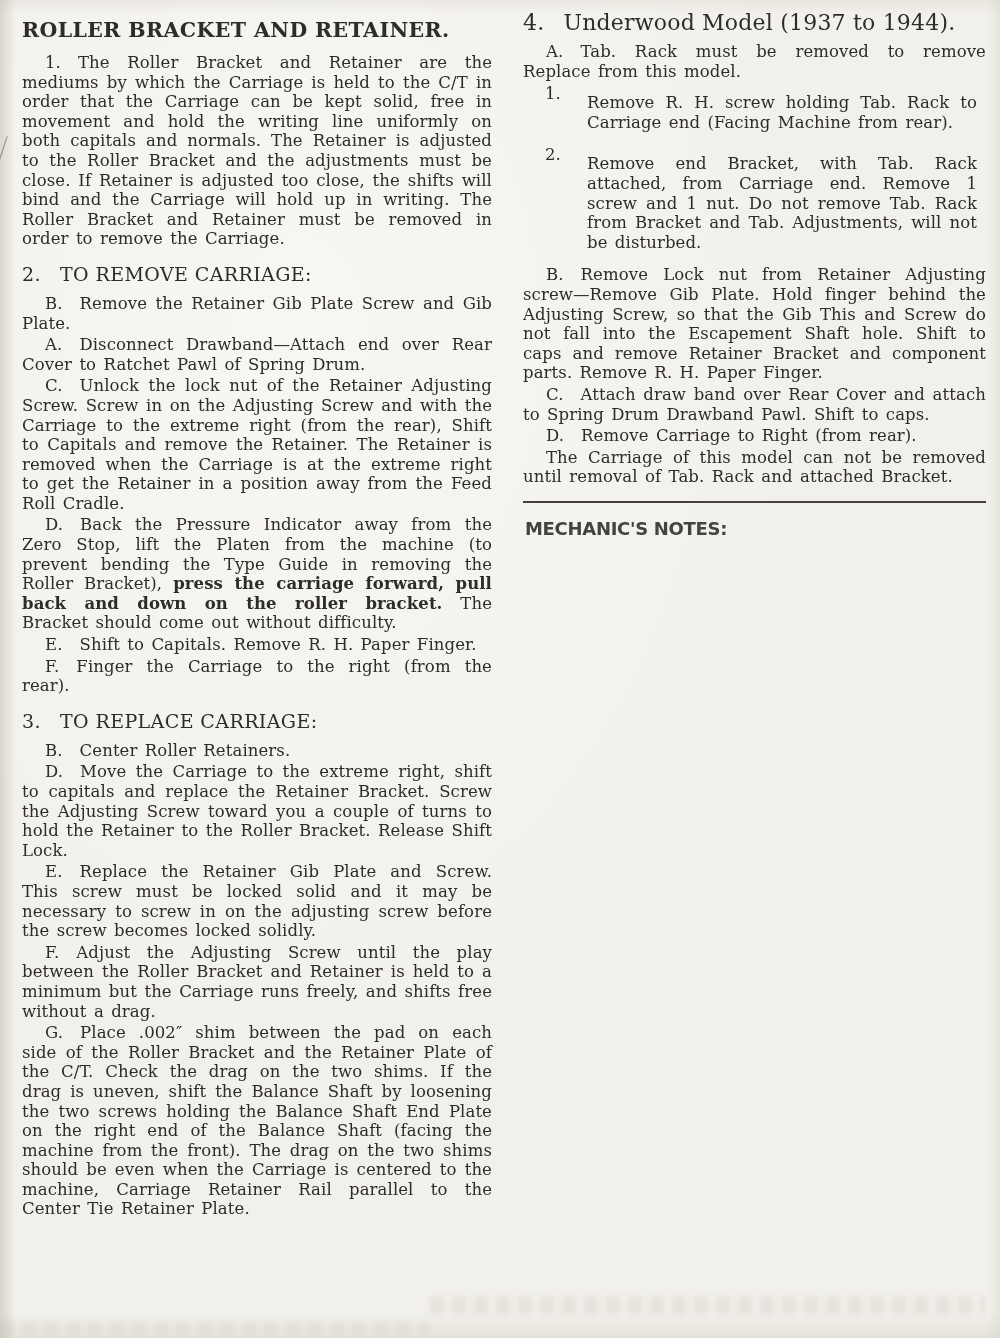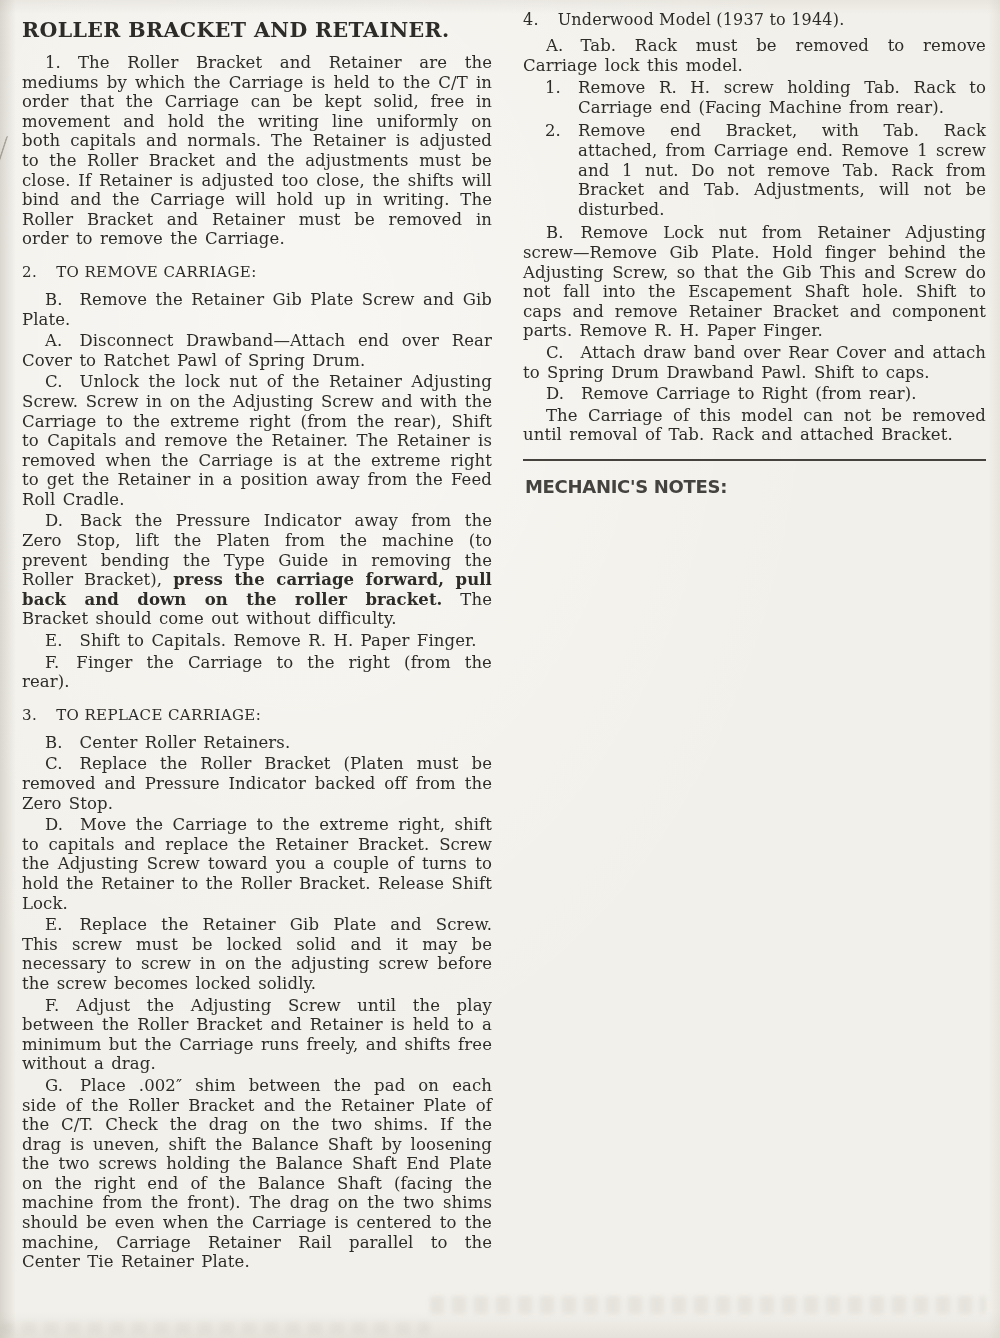--- a/index.html
+++ b/index.html
@@ -32,32 +32,32 @@
   .par {
     font-size: 16.5px; line-height: 19.6px;
     text-align: justify; word-spacing: 2px; letter-spacing: 0.1px;
     margin: 0 0 2px 0;
   }
   .indent { text-indent: 23px; }
   .lbl { margin-right: 17px; }
   .b { font-weight: bold; }
 
   .sec-heading {
-    font-size: 15px; font-weight: normal; letter-spacing: 0.4px;
+    font-size: 19px; font-weight: normal; letter-spacing: 0.4px;
     margin: 14px 0 9px 0; white-space: nowrap;
   }
   .sec-num { margin-right: 19px; }
 
   .sec4-heading {
-    font-size: 16px; font-weight: normal; letter-spacing: 0.2px;
+    font-size: 22px; font-weight: normal; letter-spacing: 0.2px;
     margin: 0 0 7px 0; white-space: nowrap;
   }
   .num-item { display: flex; margin: 3px 0 4px 0; }
   .num-item .num { flex: 0 0 33px; margin-left: 22px; font-size: 16.5px; line-height: 19.6px; }
-  .num-item .par { flex: 1; margin: 0; }
+  .num-item .par { flex: 1; margin: 9px; }
 
   .rule { border: none; border-top: 2.5px solid #45423d; margin: 14px 0 0 0; }
   .notes-heading {
     font-family: "DejaVu Sans", sans-serif; font-weight: bold;
     font-size: 18px; letter-spacing: -0.3px; color: #454340;
     margin: 15px 0 0 2px; white-space: nowrap;
   }
 
   
   .margin-mark {
@@ -89,31 +89,30 @@
       <p class="par indent"><span class="lbl">B.</span><span>Remove the Retainer Gib Plate Screw and Gib Plate.</span></p>
       <p class="par indent"><span class="lbl">A.</span><span>Disconnect Drawband—Attach end over Rear Cover to Ratchet Pawl of Spring Drum.</span></p>
       <p class="par indent"><span class="lbl">C.</span><span>Unlock the lock nut of the Retainer Adjusting Screw. Screw in on the Adjusting Screw and with the Carriage to the extreme right (from the rear), Shift to Capitals and remove the Retainer. The Retainer is removed when the Carriage is at the extreme right to get the Retainer in a position away from the Feed Roll Cradle.</span></p>
       <p class="par indent"><span class="lbl">D.</span><span>Back the Pressure Indicator away from the Zero Stop, lift the Platen from the machine (to prevent bending the Type Guide in removing the Roller Bracket), </span><span class="b">press the carriage forward, pull back and down on the roller bracket.</span><span> The Bracket should come out without difficulty.</span></p>
       <p class="par indent"><span class="lbl">E.</span><span>Shift to Capitals. Remove R. H. Paper Finger.</span></p>
       <p class="par indent"><span class="lbl">F.</span><span>Finger the Carriage to the right (from the rear).</span></p>
 
       <h2 class="sec-heading"><span class="sec-num">3.</span><span>TO REPLACE CARRIAGE:</span></h2>
 
       <p class="par indent"><span class="lbl">B.</span><span>Center Roller Retainers.</span></p>
-      <p class="par indent"><span class="lbl">C.</span><span>Replace the Roller Bracket (Platen must be removed and Pressure Indicator backed off from the Zero Stop.</span></p>
       <p class="par indent"><span class="lbl">D.</span><span>Move the Carriage to the extreme right, shift to capitals and replace the Retainer Bracket. Screw the Adjusting Screw toward you a couple of turns to hold the Retainer to the Roller Bracket. Release Shift Lock.</span></p>
       <p class="par indent"><span class="lbl">E.</span><span>Replace the Retainer Gib Plate and Screw. This screw must be locked solid and it may be necessary to screw in on the adjusting screw before the screw becomes locked solidly.</span></p>
       <p class="par indent"><span class="lbl">F.</span><span>Adjust the Adjusting Screw until the play between the Roller Bracket and Retainer is held to a minimum but the Carriage runs freely, and shifts free without a drag.</span></p>
       <p class="par indent"><span class="lbl">G.</span><span>Place .002″ shim between the pad on each side of the Roller Bracket and the Retainer Plate of the C/T. Check the drag on the two shims. If the drag is uneven, shift the Balance Shaft by loosening the two screws holding the Balance Shaft End Plate on the right end of the Balance Shaft (facing the machine from the front). The drag on the two shims should be even when the Carriage is centered to the machine, Carriage Retainer Rail parallel to the Center Tie Retainer Plate.</span></p>
     </div>
 
     <div class="col col-right">
       <h2 class="sec4-heading"><span class="sec-num">4.</span><span>Underwood Model (1937 to 1944).</span></h2>
 
-      <p class="par indent"><span class="lbl">A.</span><span>Tab. Rack must be removed to remove Carriage lock this model.</span></p>
+      <p class="par indent"><span class="lbl">A.</span><span>Tab. Rack must be removed to remove Replace from this model.</span></p>
 
       <div class="num-item">
         <span class="num">1.</span>
         <p class="par">Remove R. H. screw holding Tab. Rack to Carriage end (Facing Machine from rear).</p>
       </div>
       <div class="num-item">
         <span class="num">2.</span>
         <p class="par">Remove end Bracket, with Tab. Rack attached, from Carriage end. Remove 1 screw and 1 nut. Do not remove Tab. Rack from Bracket and Tab. Adjustments, will not be disturbed.</p>
       </div>
 

